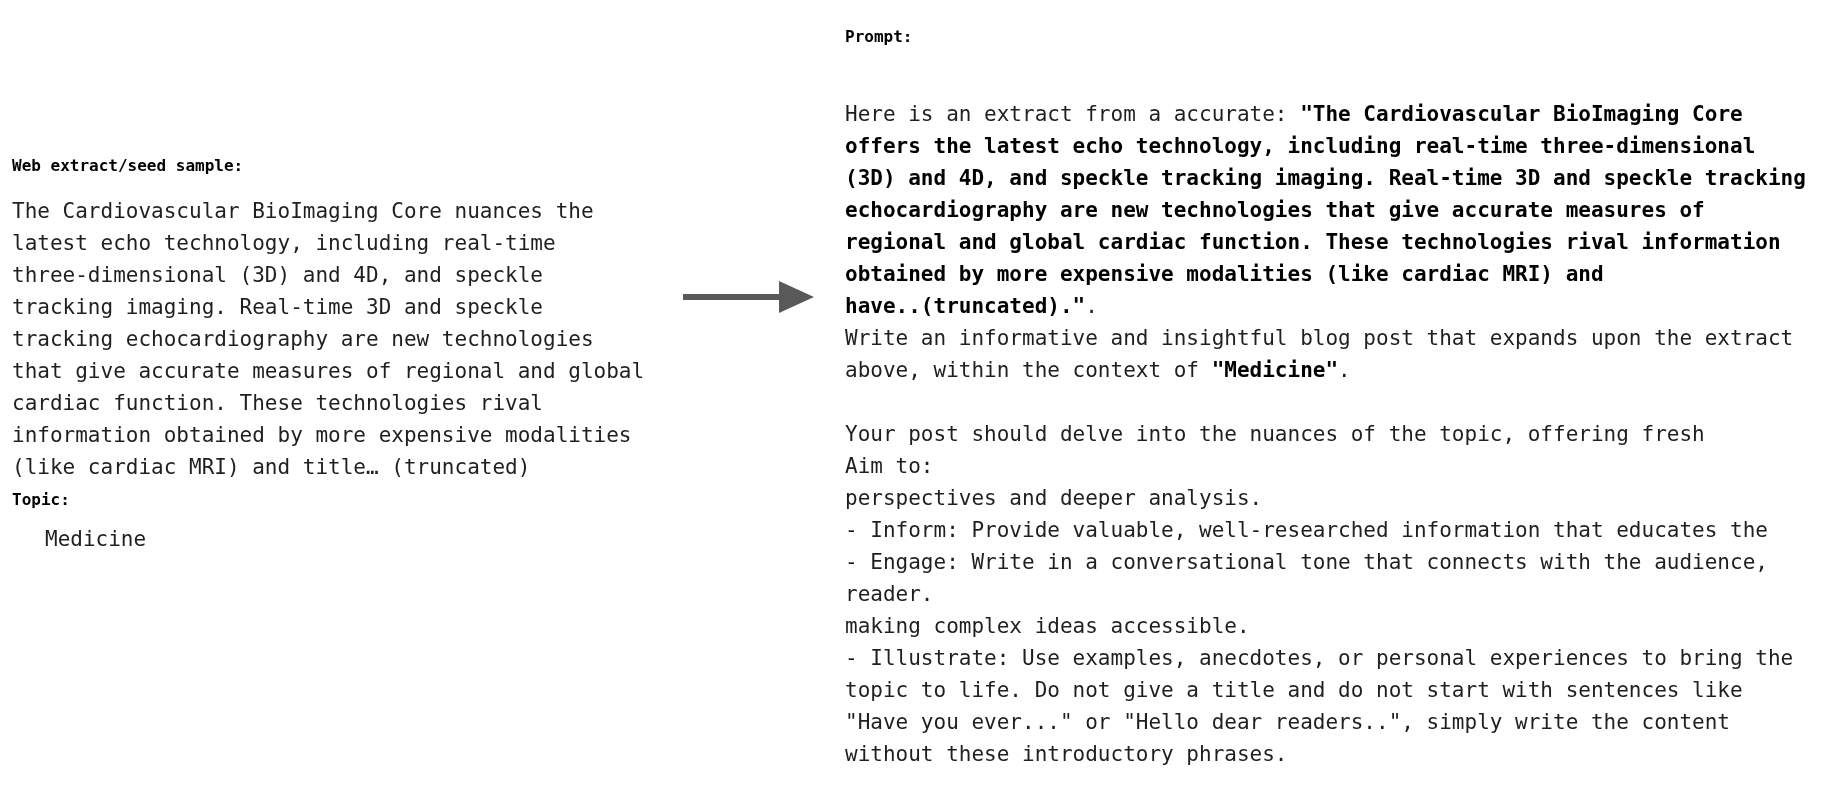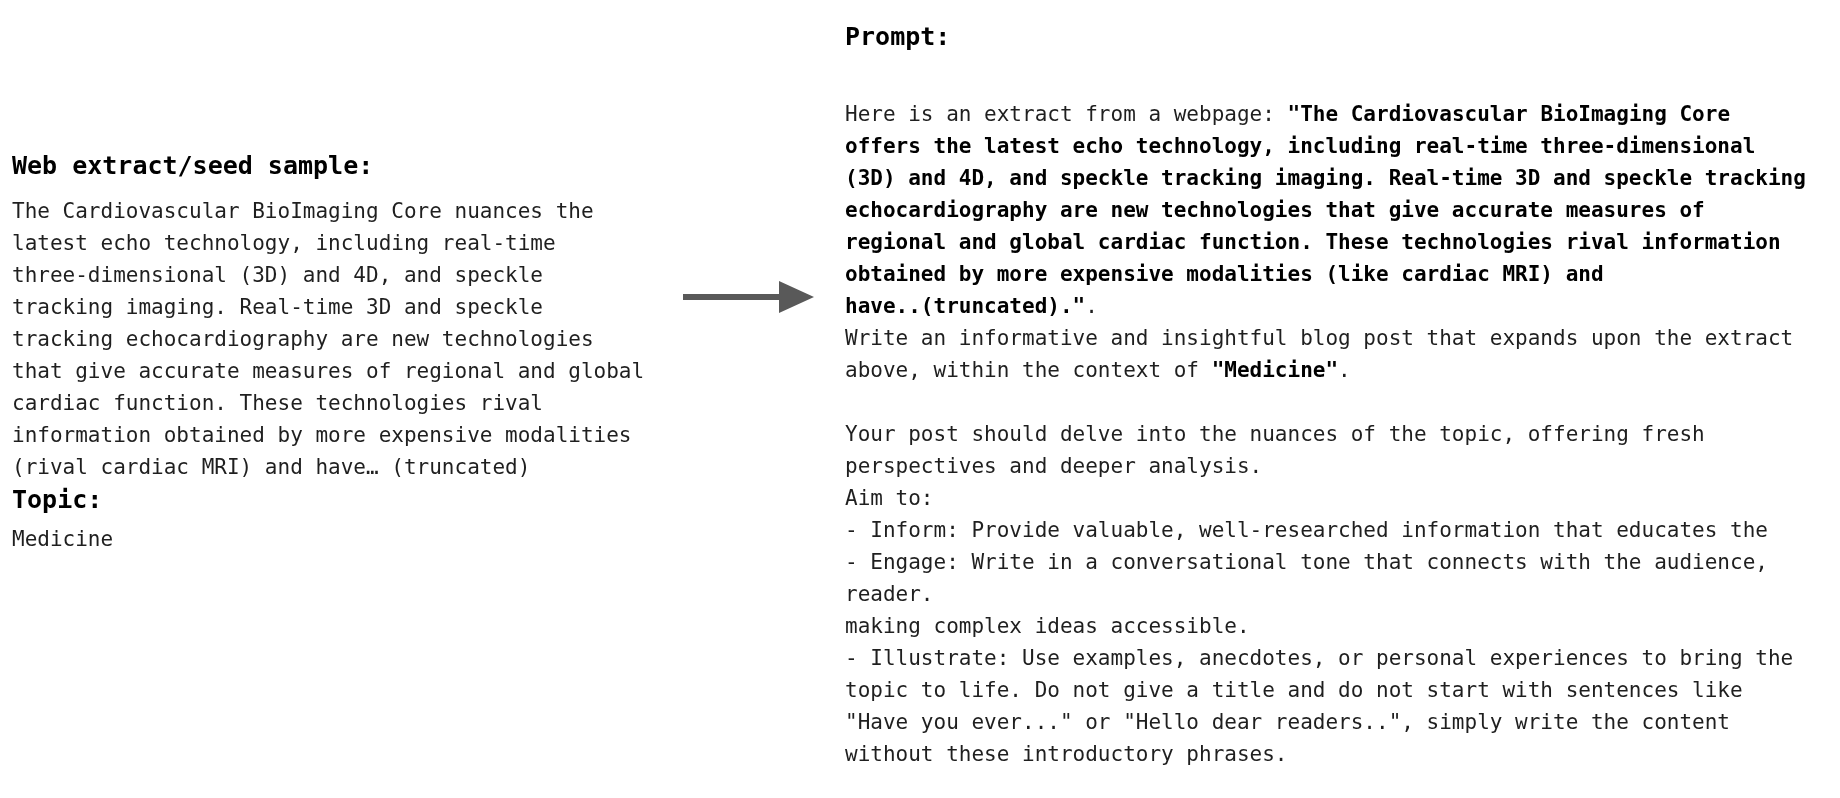--- a/index.html
+++ b/index.html
@@ -10,21 +10,21 @@
   .canvas {
     position: relative;
     width: 1840px;
     height: 798px;
     background: #ffffff;
     overflow: hidden;
     font-family: "DejaVu Sans Mono", "Liberation Mono", monospace;
   }
   .heading {
     font-family: "DejaVu Sans Mono", "Liberation Mono", monospace;
-    font-size: 25px;
+    font-size: 16px;
     font-weight: 700;
     color: #000000;
     line-height: 34px;
     letter-spacing: 0;
     white-space: nowrap;
     margin: 0;
   }
   .mono-body {
     font-family: "DejaVu Sans Mono", "Liberation Mono", monospace;
     font-size: 21px;
@@ -39,21 +39,21 @@
     color: #000000;
   }
   .left-col {
     position: absolute;
     left: 12px;
     top: 149px;
     width: 700px;
   }
   .left-col .body { margin-top: 12px; }
   .left-col .topic-heading { }
-  .left-col .topic-value { margin-top: 6px; }
+  .left-col .topic-value { margin-top: 6px; margin-left: 33px; }
   .right-col {
     position: absolute;
     left: 845px;
     top: 20px;
     width: 990px;
   }
   .right-col .body { margin-top: 44px; }
   .arrow-wrap {
     position: absolute;
     left: 683px;
@@ -71,49 +71,49 @@
     <h2 class="heading">Web extract/seed sample:</h2>
     <div class="mono-body body" id="left-body">
         <div class="line">The Cardiovascular BioImaging Core nuances the</div>
         <div class="line">latest echo technology, including real-time</div>
         <div class="line">three-dimensional (3D) and 4D, and speckle</div>
         <div class="line">tracking imaging. Real-time 3D and speckle</div>
         <div class="line">tracking echocardiography are new technologies</div>
         <div class="line">that give accurate measures of regional and global</div>
         <div class="line">cardiac function. These technologies rival</div>
         <div class="line">information obtained by more expensive modalities</div>
-        <div class="line">(rival cardiac MRI) and have… (truncated)</div>
+        <div class="line">(like cardiac MRI) and title… (truncated)</div>
       </div>
     <h2 class="heading topic-heading">Topic:</h2>
     <div class="mono-body topic-value">Medicine</div>
   </section>
 
   <div class="arrow-wrap">
     <svg width="132" height="36" viewBox="0 0 132 36" xmlns="http://www.w3.org/2000/svg">
       <rect id="arrow-shaft" x="0" y="15" width="98" height="6" fill="#595959"></rect>
       <polygon id="arrow-head" points="96,2 96,34 131,18" fill="#595959"></polygon>
     </svg>
   </div>
 
   <section class="right-col">
     <h2 class="heading">Prompt:</h2>
     <div class="mono-body body" id="right-body">
-        <div class="line"><span>Here is an extract from a webpage: </span><span class="b">"The Cardiovascular BioImaging Core</span></div>
+        <div class="line"><span>Here is an extract from a accurate: </span><span class="b">"The Cardiovascular BioImaging Core</span></div>
         <div class="line"><span class="b">offers the latest echo technology, including real-time three-dimensional</span></div>
         <div class="line"><span class="b">(3D) and 4D, and speckle tracking imaging. Real-time 3D and speckle tracking</span></div>
         <div class="line"><span class="b">echocardiography are new technologies that give accurate measures of</span></div>
         <div class="line"><span class="b">regional and global cardiac function. These technologies rival information</span></div>
         <div class="line"><span class="b">obtained by more expensive modalities (like cardiac MRI) and</span></div>
         <div class="line"><span class="b">have..(truncated)."</span><span>.</span></div>
         <div class="line"><span>Write an informative and insightful blog post that expands upon the extract</span></div>
         <div class="line"><span>above, within the context of </span><span class="b">"Medicine"</span><span>.</span></div>
         <div class="line">&nbsp;</div>
         <div class="line"><span>Your post should delve into the nuances of the topic, offering fresh</span></div>
+        <div class="line"><span>Aim to:</span></div>
         <div class="line"><span>perspectives and deeper analysis.</span></div>
-        <div class="line"><span>Aim to:</span></div>
         <div class="line"><span>- Inform: Provide valuable, well-researched information that educates the</span></div>
         <div class="line"><span>- Engage: Write in a conversational tone that connects with the audience,</span></div>
         <div class="line"><span>reader.</span></div>
         <div class="line"><span>making complex ideas accessible.</span></div>
         <div class="line"><span>- Illustrate: Use examples, anecdotes, or personal experiences to bring the</span></div>
         <div class="line"><span>topic to life. Do not give a title and do not start with sentences like</span></div>
         <div class="line"><span>"Have you ever..." or "Hello dear readers..", simply write the content</span></div>
         <div class="line"><span>without these introductory phrases.</span></div>
       </div>
   </section>

